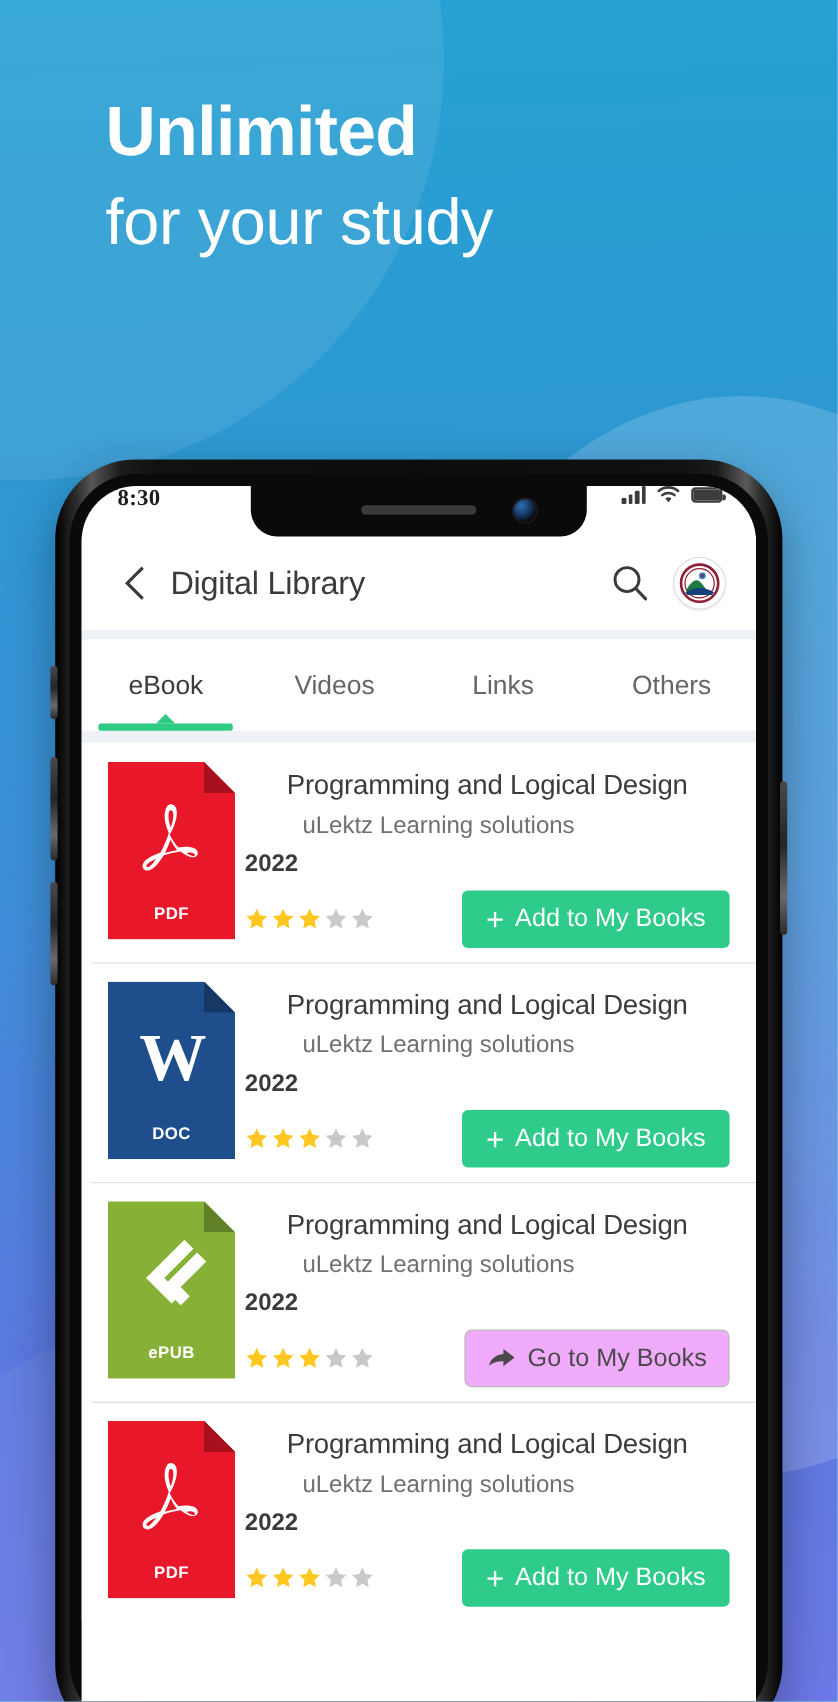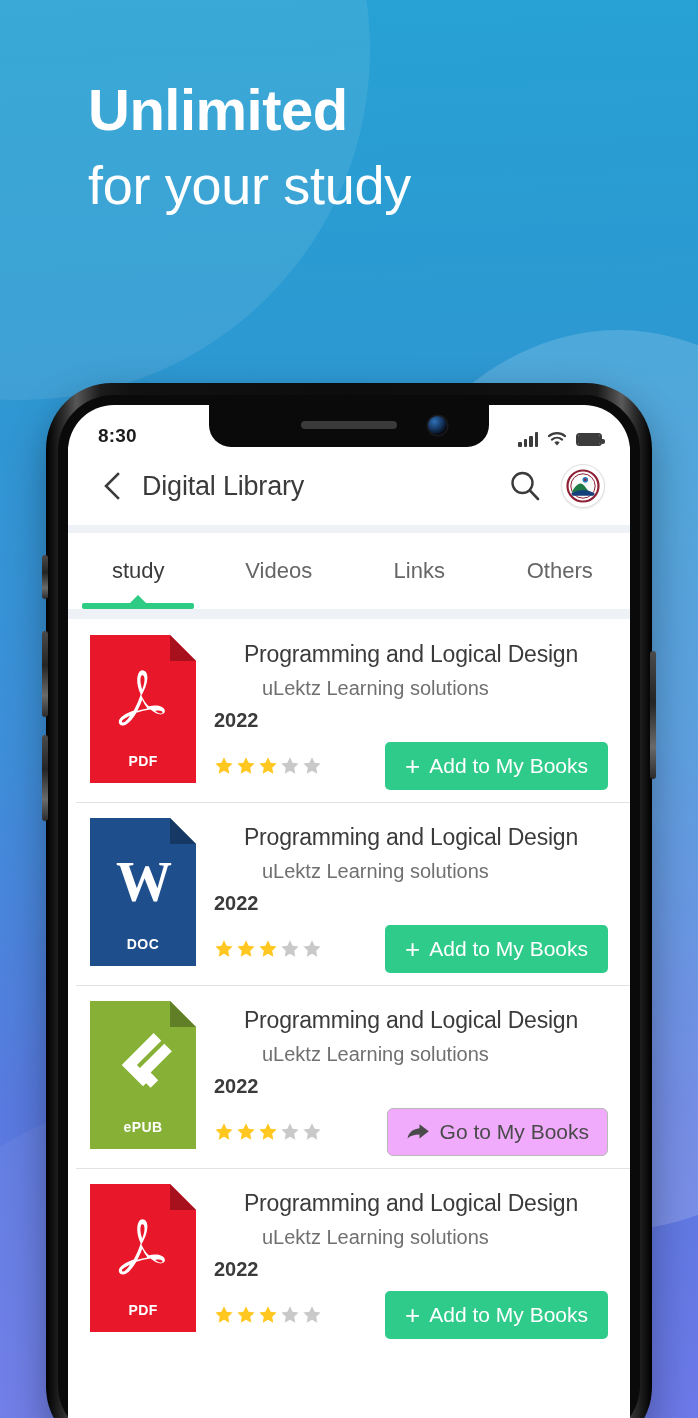--- a/index.html
+++ b/index.html
@@ -48,22 +48,22 @@
   
   #notch{position:absolute;left:50%;transform:translateX(-50%);top:0;width:280px;height:42px;
     background:#0a0a0a;border-radius:0 0 22px 22px;z-index:30;}
   #speaker{position:absolute;left:50%;transform:translateX(-50%);top:16px;width:96px;height:8px;
     border-radius:4px;background:#3a3a3a;}
   #camera{position:absolute;right:42px;top:11px;width:19px;height:19px;border-radius:50%;
     background:radial-gradient(circle at 34% 30%,#2f6fb5 0%,#14335c 45%,#05070d 75%,#1a1a22 100%);
     box-shadow:0 0 0 1.5px #1a1a1a;}
 
   
-  #statusbar{height:42px;display:flex;align-items:flex-end;justify-content:space-between;
-    padding:0 28px 0 30px;position:relative;z-index:20;}
+  #statusbar{height:42px;display:flex;align-items:flex-start;justify-content:space-between;
+    padding:0 28px 0 30px;position:relative;z-index:20;font-family:Liberation Serif, serif;}
   #clock{font-size:19px;font-weight:bold;color:#1c1c1c;letter-spacing:.2px;}
   #sysicons{display:flex;align-items:center;gap:9px;}
   .bars{display:flex;align-items:flex-end;gap:2px;height:15px;}
   .bars i{display:block;width:3.5px;background:#3c3c3c;border-radius:1px;}
   .bars i:nth-child(1){height:5px;}
   .bars i:nth-child(2){height:8px;}
   .bars i:nth-child(3){height:11px;}
   .bars i:nth-child(4){height:15px;}
   .batt{width:26px;height:13px;border:2px solid #3c3c3c;border-radius:3.5px;position:relative;
     box-sizing:border-box;background:#3c3c3c;background-clip:content-box;padding:0;}
@@ -95,21 +95,21 @@
     display:none;}
   .tab.active .arrow{display:block;}
   #tabs-gap{height:10px;background:#eef1f5;}
 
   
   #list{background:#fff;}
   .row{display:flex;padding:16px 22px 10px 22px;position:relative;}
   .row+.row::before{content:"";position:absolute;left:8px;right:0;top:0;height:1px;background:#e2e2e2;}
 
   
-  .fileicon{width:106px;height:148px;position:relative;flex:0 0 auto;margin-right:18px;}
+  .fileicon{width:106px;height:148px;position:relative;flex:0 0 auto;margin-right:8px;}
   .fileicon .body{position:absolute;inset:0;}
   .fileicon .fold{position:absolute;right:0;top:0;width:26px;height:26px;}
   .fileicon .lbl{position:absolute;left:0;right:0;bottom:14px;text-align:center;color:#fff;
     font-size:14px;font-weight:bold;letter-spacing:.4px;}
   .fileicon .glyph{position:absolute;left:0;right:0;top:14px;bottom:34px;
     display:flex;align-items:center;justify-content:center;}
 
   .info{flex:1;min-width:0;padding-top:4px;}
   .title{font-size:23px;color:#3b3b3b;line-height:30px;letter-spacing:-.2px;text-align:center;}
   .author{font-size:20px;color:#707070;line-height:30px;margin-top:4px;margin-left:48px;}
@@ -196,21 +196,21 @@
           <circle cx="19.3" cy="10.8" r="2.8" fill="#2a7fc4"></circle>
           <circle cx="19.3" cy="10.8" r="1.2" fill="#8e1f34"></circle>
         </svg>
       </div>
     </div>
 
     <div id="hdr-gap"></div>
 
     <div id="tabs">
       <div class="tab active">
-        <span>study</span>
+        <span>eBook</span>
         <div class="arrow"></div>
         <div class="ind"></div>
       </div>
       <div class="tab">
         <span>Videos</span>
 
       </div>
       <div class="tab">
         <span>Links</span>
 

